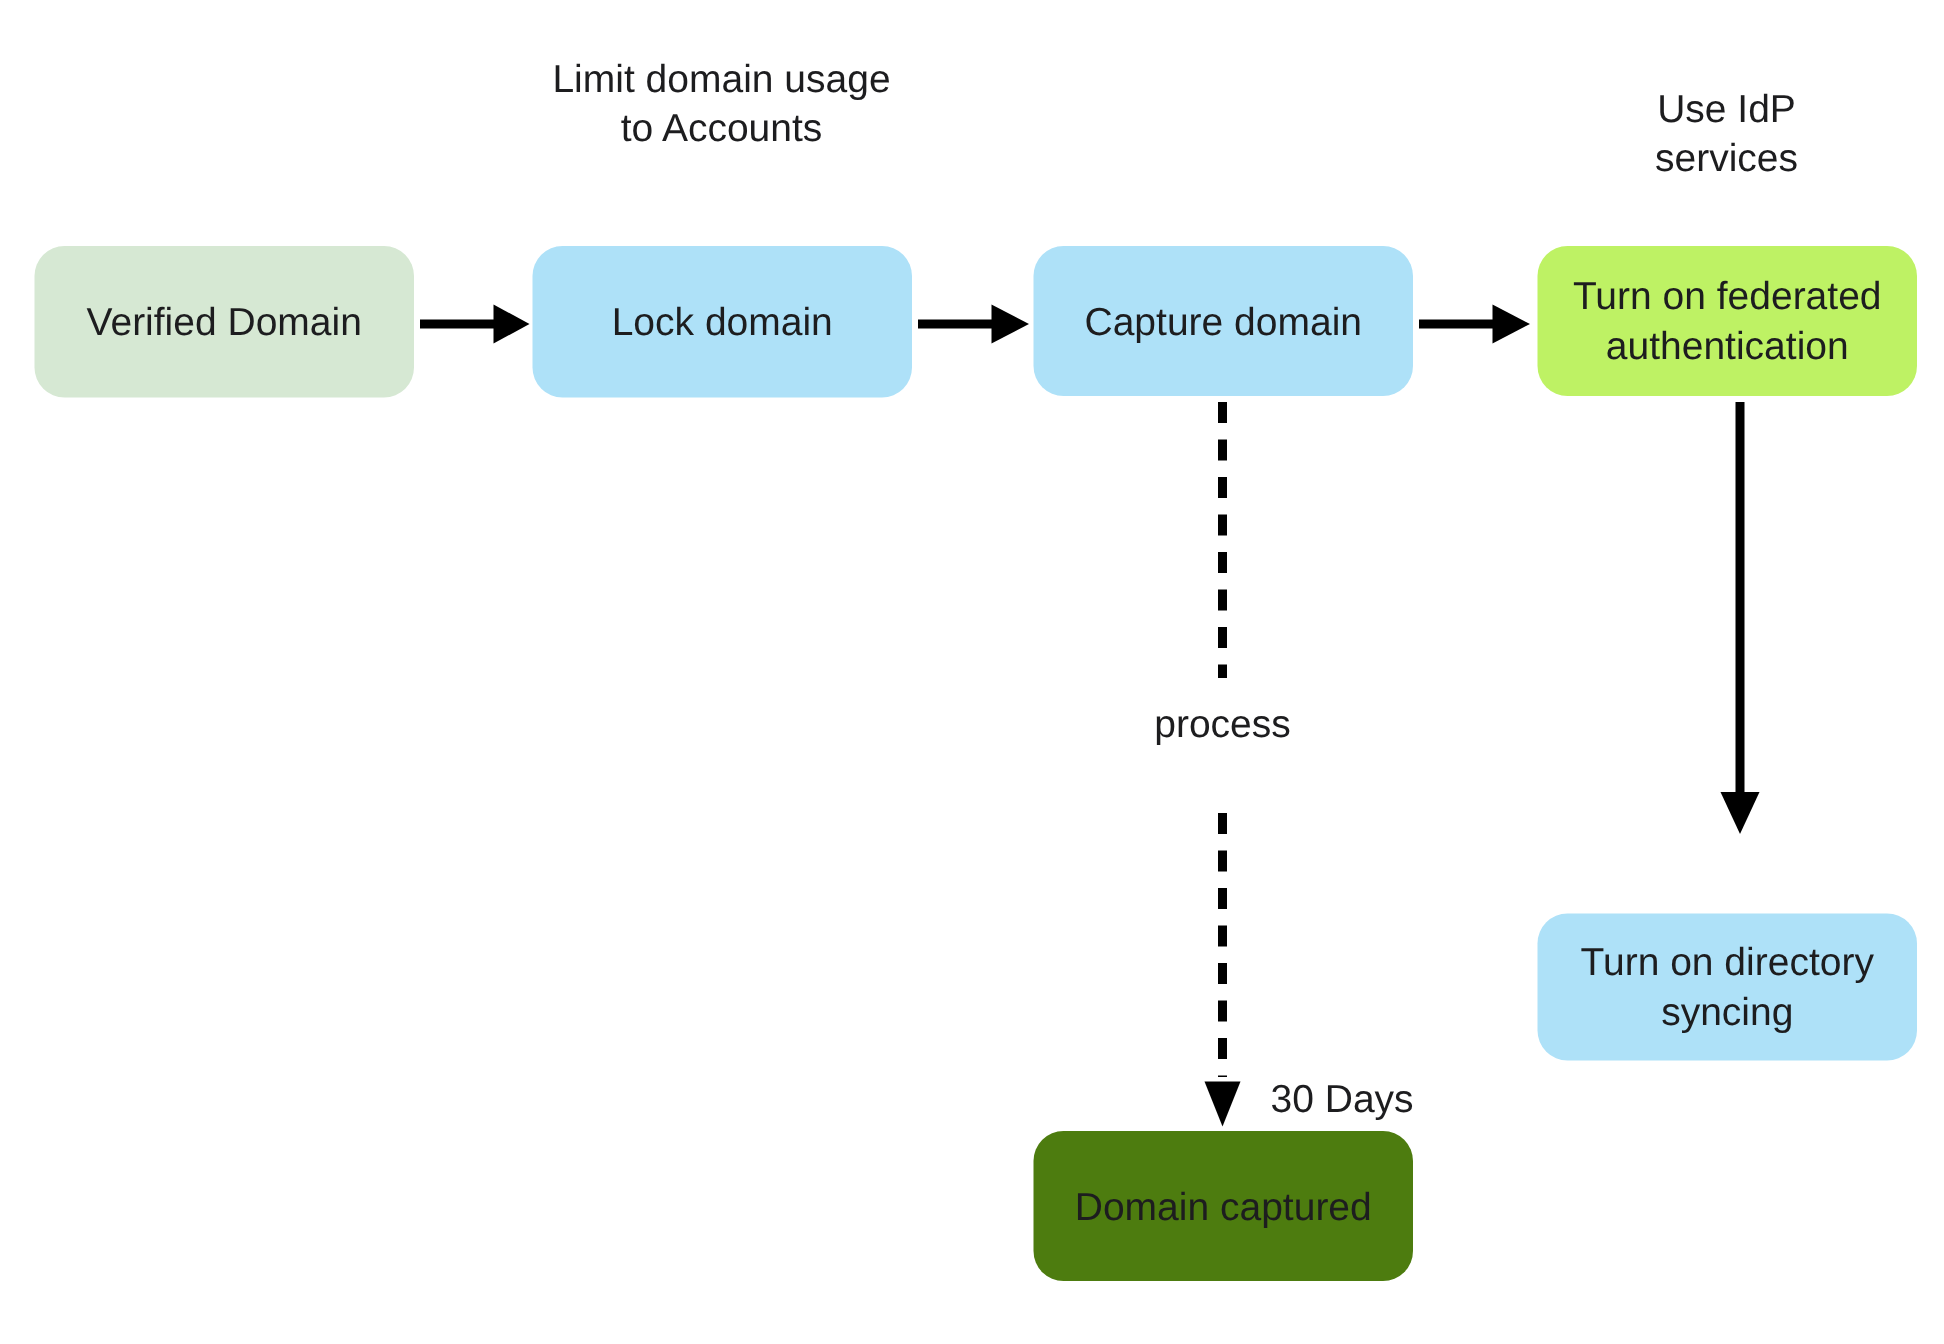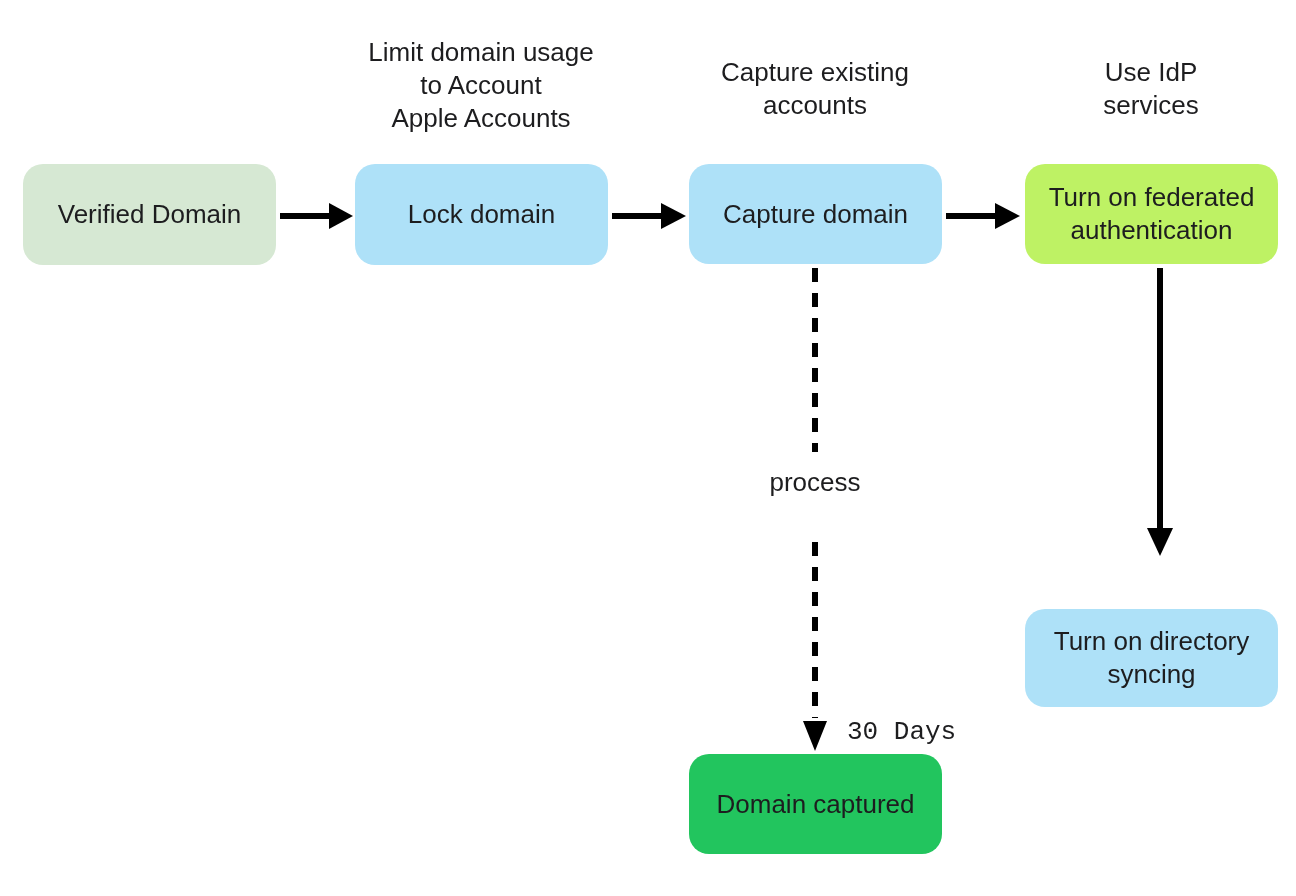--- a/index.html
+++ b/index.html
@@ -87,26 +87,21 @@
     </g>
     <g>
       <line class="dashed" x1="815" y1="268" x2="815" y2="452"></line>
       <line class="dashed" x1="815" y1="542" x2="815" y2="718"></line>
       <polygon points="803,721 827,721 815,751"></polygon>
     </g>
   </svg>
 
   <div class="annotation" style="left:331px; top:36px; width:300px;">
     <div>Limit domain usage</div>
-    <div>to Account</div>
-    <div>Apple Accounts</div>
-  </div>
-  <div class="annotation" style="left:665px; top:56px; width:300px;">
-    <div>Capture existing</div>
-    <div>accounts</div>
+    <div>to Accounts</div>
   </div>
   <div class="annotation" style="left:1001px; top:56px; width:300px;">
     <div>Use IdP</div>
     <div>services</div>
   </div>
 
   <div class="node" style="left: 23px; top: 164px; width: 253px; height: 101px; background-color: rgb(214, 232, 211);">
     <span>Verified Domain</span>
   </div>
 
@@ -119,23 +114,23 @@
   </div>
 
   <div class="node" style="left: 1025px; top: 164px; width: 253px; height: 100px; background-color: #bef264;">
     <span>Turn on federated authentication</span>
   </div>
 
   <div class="node" style="left: 1025px; top: 562px; width: 253px; height: 98px; background-color: rgb(174, 225, 248); margin-top: 47px;">
     <span>Turn on directory syncing</span>
   </div>
 
-  <div class="node" style="left: 689px; top: 754px; width: 253px; height: 100px; background-color: #22c55e; text-align: center;">
+  <div class="node" style="left: 689px; top: 754px; width: 253px; height: 100px; background-color: #4d7c0f; text-align: center;">
     <span>Domain captured</span>
   </div>
 
   <div class="edge-label" style="left:665px; top:466px; width:300px;">
     <div>process</div>
   </div>
 
-  <div class="edge-label-inline" style="left:847px; top:718px;font-family:Liberation Mono, monospace;">30 Days</div>
+  <div class="edge-label-inline" style="left:847px; top:718px;">30 Days</div>
 
 </div>
 
 </body></html>

